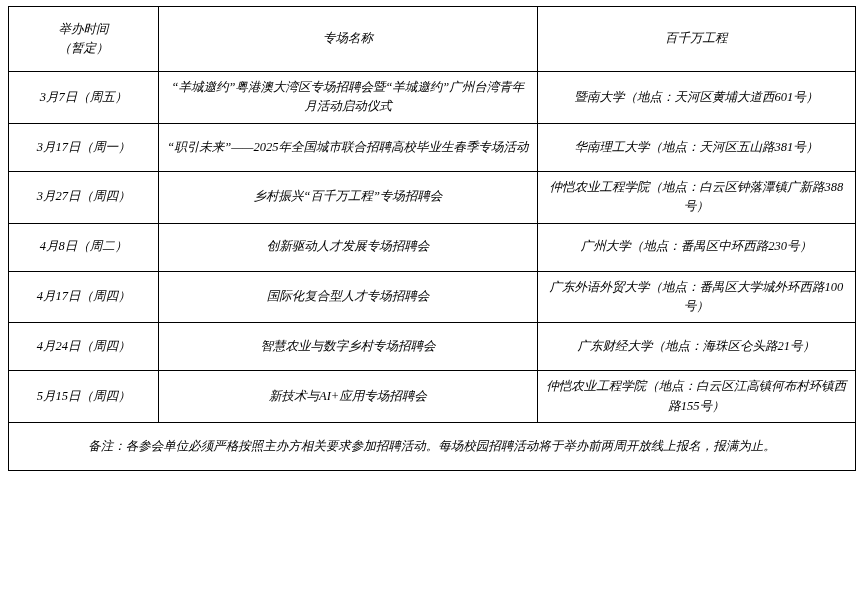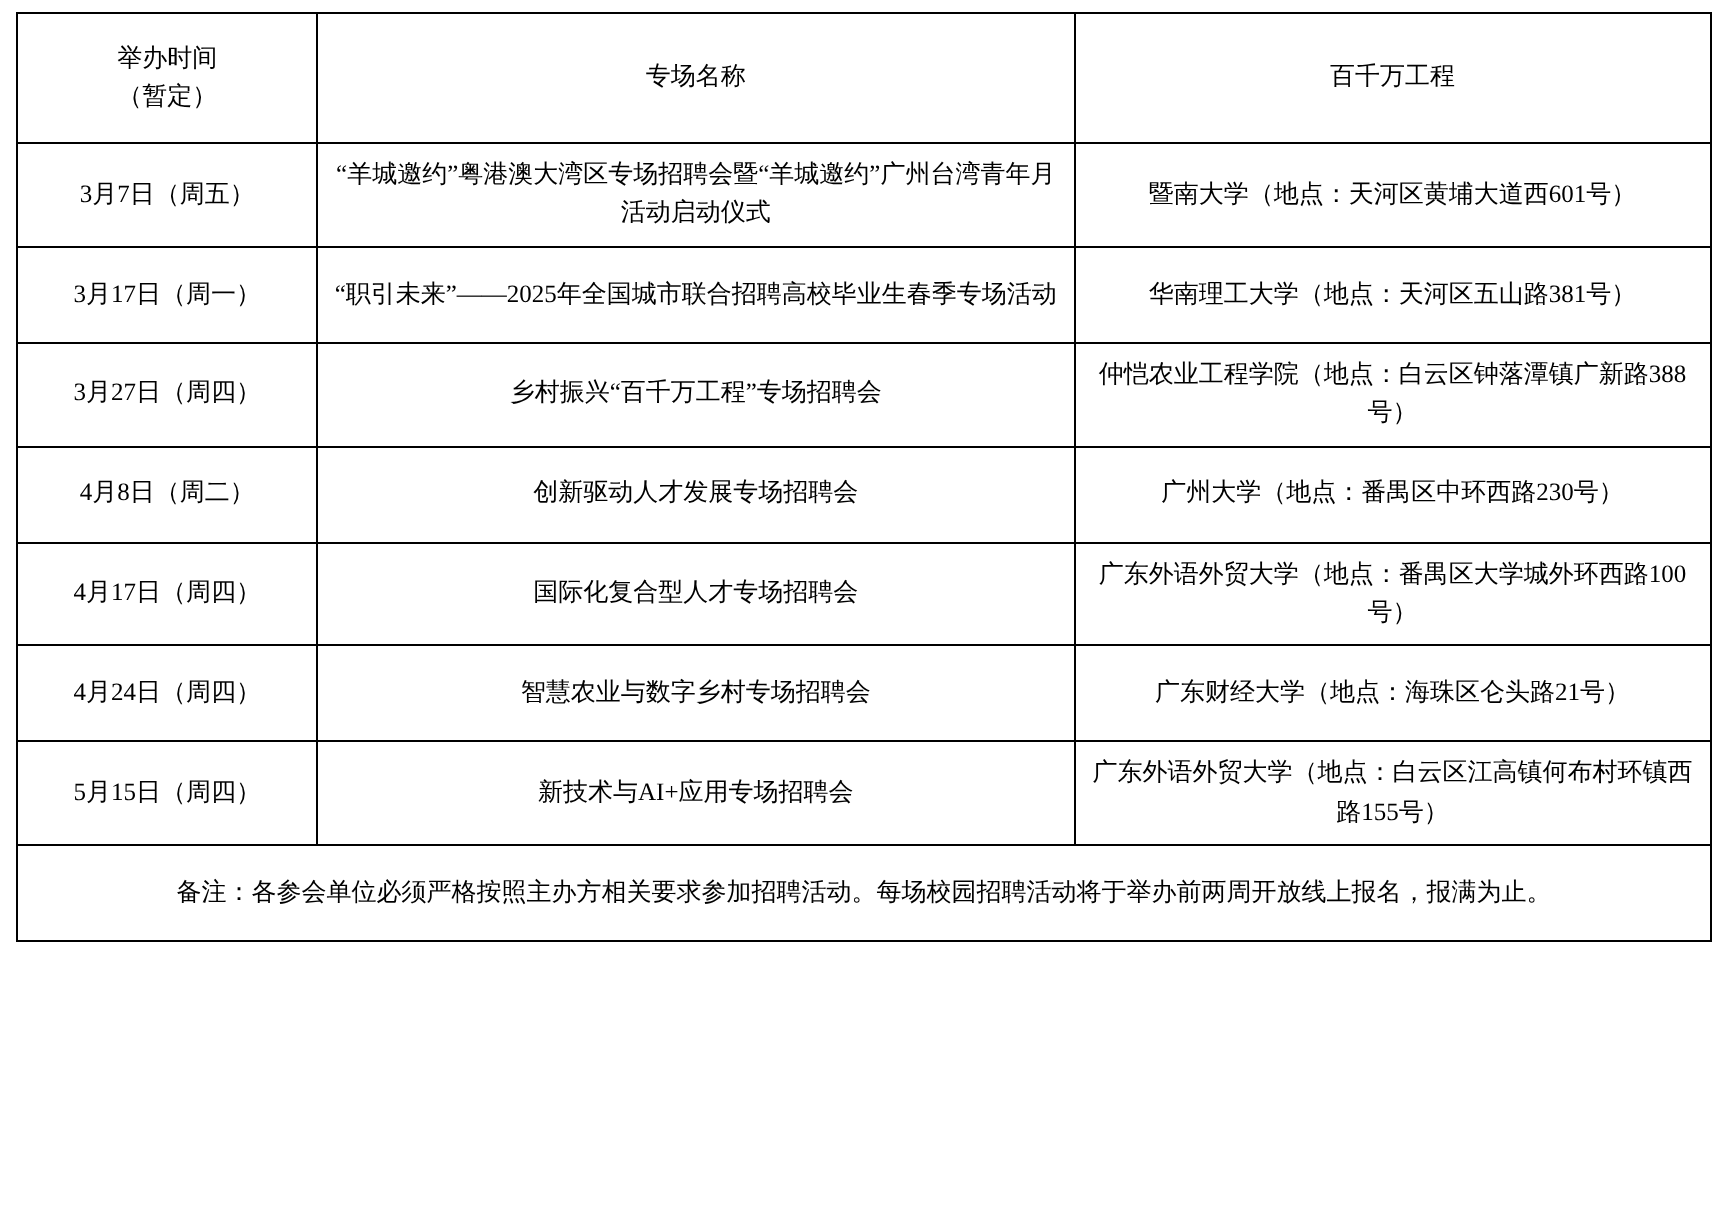--- a/index.html
+++ b/index.html
@@ -12,20 +12,21 @@
     height: 607px;
     font-family: "Liberation Serif", "DejaVu Serif", serif;
     color: #000000;
     overflow: hidden;
   }
   .page {
     width: 864px;
     height: 440px;
     box-sizing: border-box;
     padding: 6px 8px 0 8px;
+    font-style: italic;
   }
   table.schedule {
     border-collapse: collapse;
     width: 848px;
     table-layout: fixed;
     border: 1px solid #000;
   }
   table.schedule th,
   table.schedule td {
     border: 1px solid #000;
@@ -100,20 +101,20 @@
         <td>广东外语外贸大学（地点：番禺区大学城外环西路100号）</td>
       </tr>
       <tr>
         <td>4月24日（周四）</td>
         <td>智慧农业与数字乡村专场招聘会</td>
         <td>广东财经大学（地点：海珠区仑头路21号）</td>
       </tr>
       <tr>
         <td>5月15日（周四）</td>
         <td>新技术与AI+应用专场招聘会</td>
-        <td>广东外语外贸大学（地点：白云区江高镇何布村环镇西路155号）</td>
+        <td>仲恺农业工程学院（地点：白云区江高镇何布村环镇西路155号）</td>
       </tr>
       <tr>
         <td class="note-cell" colspan="3">备注：各参会单位必须严格按照主办方相关要求参加招聘活动。每场校园招聘活动将于举办前两周开放线上报名，报满为止。</td>
       </tr>
     </tbody>
   </table>
 </div>
 
 </body></html>

